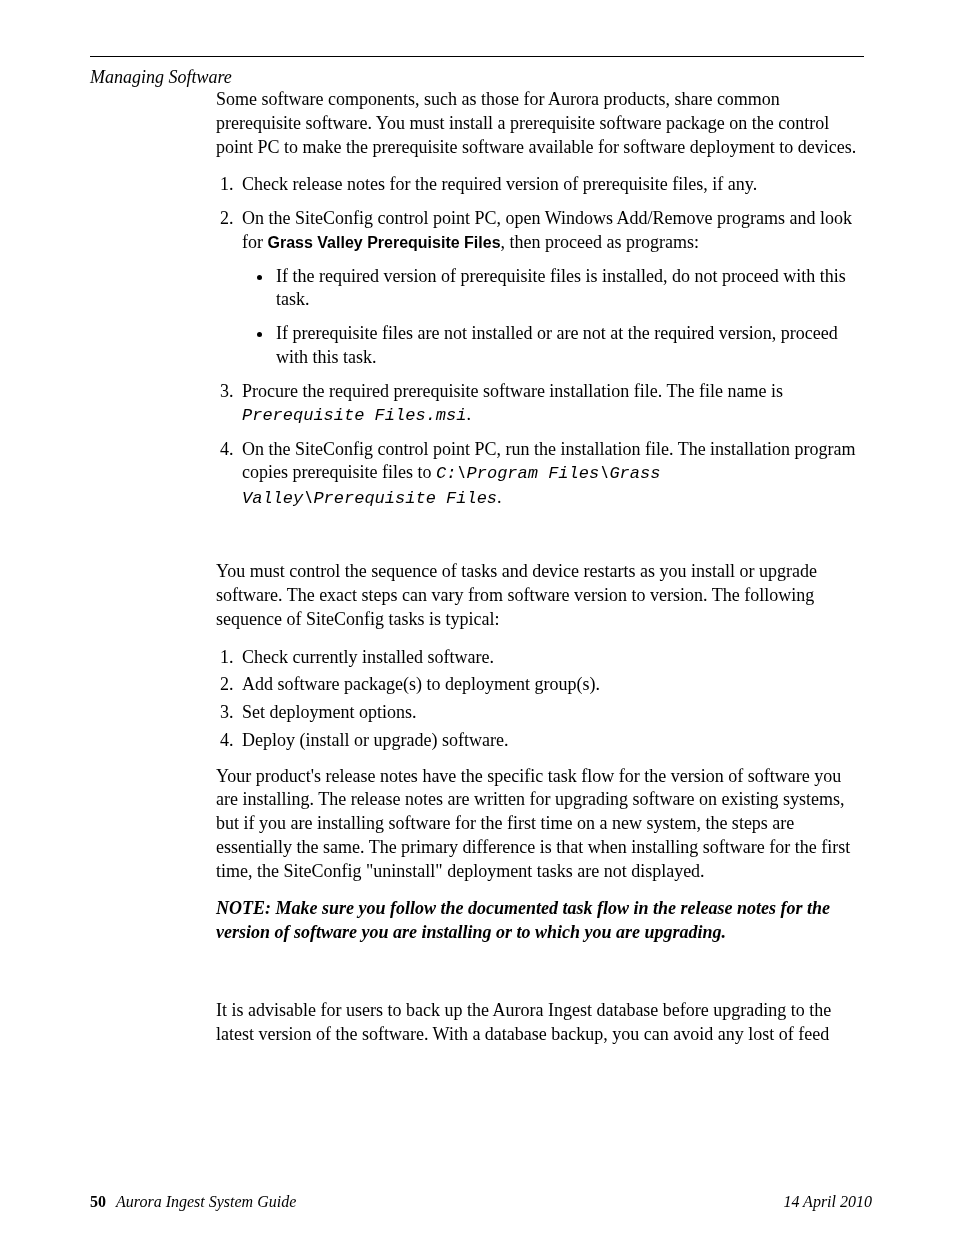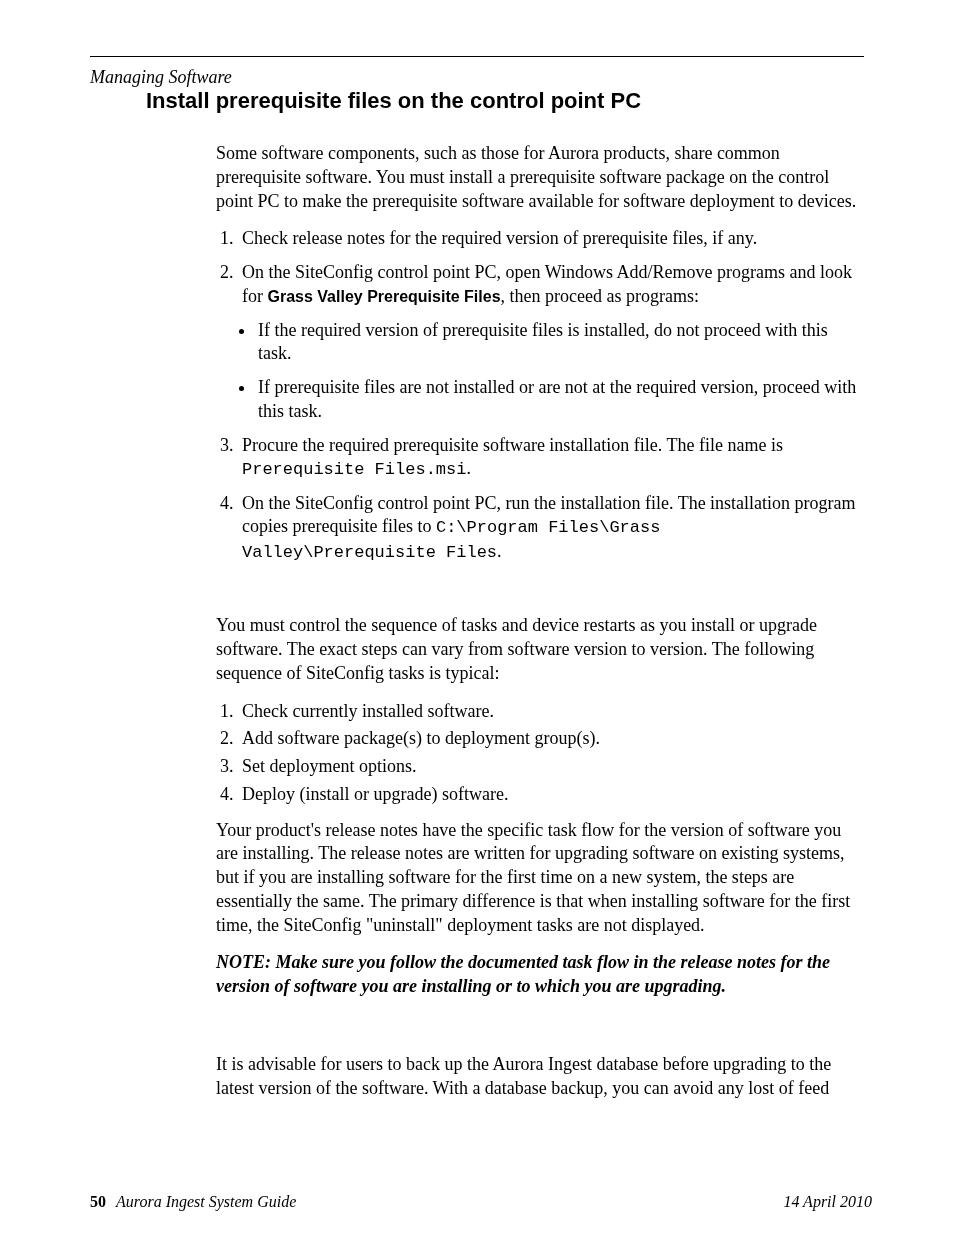--- a/index.html
+++ b/index.html
@@ -40,34 +40,35 @@
   ol.numbered {
     list-style: decimal;
     margin-left: 22px;
   }
   ol.numbered > li {
     margin-bottom: 10px;
     padding-left: 4px;
   }
   ul.bullets {
     list-style: disc;
-    margin: 10px 0 10px 14px;
+    margin: 10px 0 10px 32px;
   }
   ul.bullets > li {
     margin-bottom: 10px;
     padding-left: 2px;
   }
   .inline-bold-sans {
     font-family: Arial, Helvetica, sans-serif;
     font-weight: bold;
     font-size: 16px;
     margin-top: 20px;
   }
   .mono-ital {
     font-family: "Courier New", Courier, monospace;
+    font-style: italic;
     font-size: 17px;
   }
   .note {
     font-style: italic;
     font-weight: bold;
   }
   .section-gap { height: 40px; }
   .footer {
     position: absolute;
     bottom: 24px;
@@ -82,21 +83,20 @@
   .footer-right { font-style: italic; }
 </style>
 </head>
 <body>
 
 <div class="top-rule"></div>
 <div class="running-head">Managing Software</div>
 
 <div class="content">
 
-  <h2 class="section">Install prerequisite files on the control point PC</h2>
   <div class="body-block">
     <p>Some software components, such as those for Aurora products, share common prerequisite software. You must install a prerequisite software package on the control point PC to make the prerequisite software available for software deployment to devices.</p>
     <ol class="numbered">
       <li>Check release notes for the required version of prerequisite files, if any.</li>
       <li>
         <span>On the SiteConfig control point PC, open Windows Add/Remove programs and look for </span><span class="inline-bold-sans">Grass Valley Prerequisite Files</span><span>, then proceed as programs:</span>
         <ul class="bullets">
           <li>If the required version of prerequisite files is installed, do not proceed with this task.</li>
           <li>If prerequisite files are not installed or are not at the required version, proceed with this task.</li>
         </ul>

